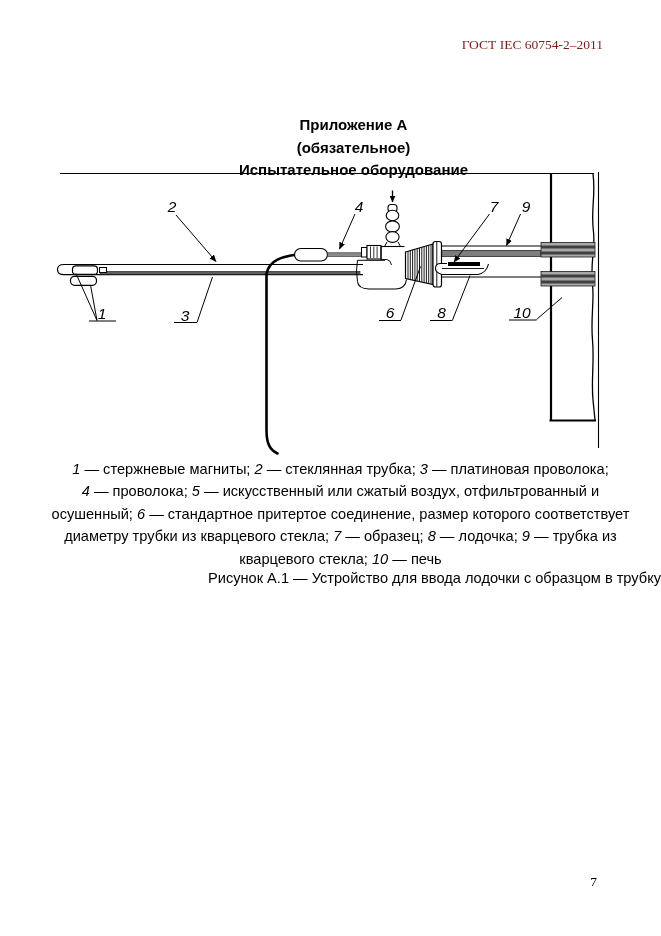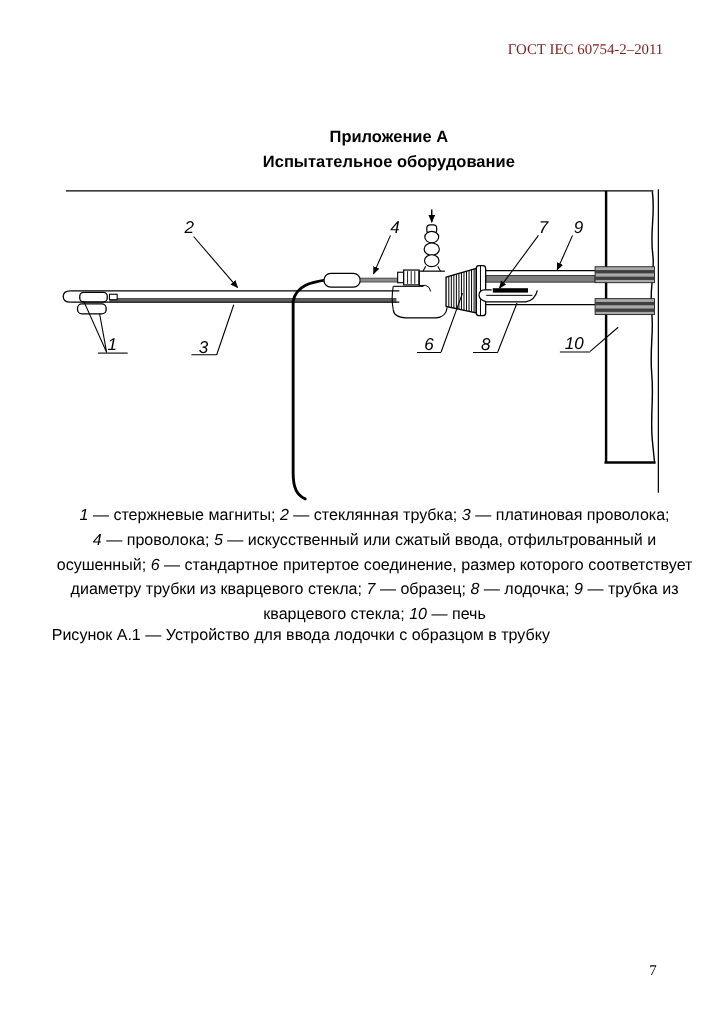--- a/index.html
+++ b/index.html
@@ -20,34 +20,35 @@
     font-family:"Liberation Sans",sans-serif;font-style:italic;font-size:15.5px;fill:#000;
   }
   .legend{
     position:absolute;top:458px;left:0;width:661px;box-sizing:border-box;padding-left:20px;
     text-align:center;font-size:14.6px;line-height:22.4px;
   }
   .legend-line{white-space:nowrap;}
   .legend i, .fig-caption i{font-style:italic;}
   .fig-caption{
     position:absolute;top:570px;left:0;width:661px;box-sizing:border-box;padding-left:47px;
-    text-align:left;font-size:14.6px;white-space:nowrap;
+    text-align:right;font-size:14.6px;white-space:nowrap;
   }
   .page-number{
     position:absolute;top:874px;right:64px;
     font-family:"Liberation Serif",serif;font-size:13.5px;
   }
 </style>
 </head>
 <body>
 
 <div class="doc-header">ГОСТ IEC 60754-2–2011</div>
 
 <div class="titles">
   <div>Приложение А</div>
+  <div>(обязательное)</div>
   <div>Испытательное оборудование</div>
 </div>
 
 <svg class="diagram-svg" width="661" height="936" viewBox="0 0 661 936">
   <defs>
     <marker id="arw" markerWidth="9" markerHeight="8" refX="6.5" refY="3" orient="auto" markerUnits="userSpaceOnUse">
       <path d="M0,0 L7,3 L0,6 z" fill="#000"></path>
     </marker>
   </defs>
 
@@ -153,21 +154,21 @@
       <text x="390" y="318" text-anchor="middle" class="callout">6</text>
       <text x="494" y="211.5" text-anchor="middle" class="callout">7</text>
       <text x="441.5" y="318" text-anchor="middle" class="callout">8</text>
       <text x="526" y="211.5" text-anchor="middle" class="callout">9</text>
       <text x="522" y="317.5" text-anchor="middle" class="callout">10</text>
     </g>
 </svg>
 
 <div class="legend" id="legend">
     <div class="legend-line"><i>1</i><span> — стержневые магниты; </span><i>2</i><span> — стеклянная трубка; </span><i>3</i><span> — платиновая проволока;</span></div>
-    <div class="legend-line"><i>4</i><span> — проволока; </span><i>5</i><span> — искусственный или сжатый ввода, отфильтрованный и</span></div>
+    <div class="legend-line"><i>4</i><span> — проволока; </span><i>5</i><span> — искусственный или сжатый воздух, отфильтрованный и</span></div>
     <div class="legend-line"><span>осушенный; </span><i>6</i><span> — стандартное притертое соединение, размер которого соответствует</span></div>
     <div class="legend-line"><span>диаметру трубки из кварцевого стекла; </span><i>7</i><span> — образец; </span><i>8</i><span> — лодочка; </span><i>9</i><span> — трубка из</span></div>
     <div class="legend-line"><span>кварцевого стекла; </span><i>10</i><span> — печь</span></div>
   </div>
 
 <div class="fig-caption">Рисунок А.1 — Устройство для ввода лодочки с образцом в трубку</div>
 
 <div class="page-number">7</div>
 
 </body></html>

